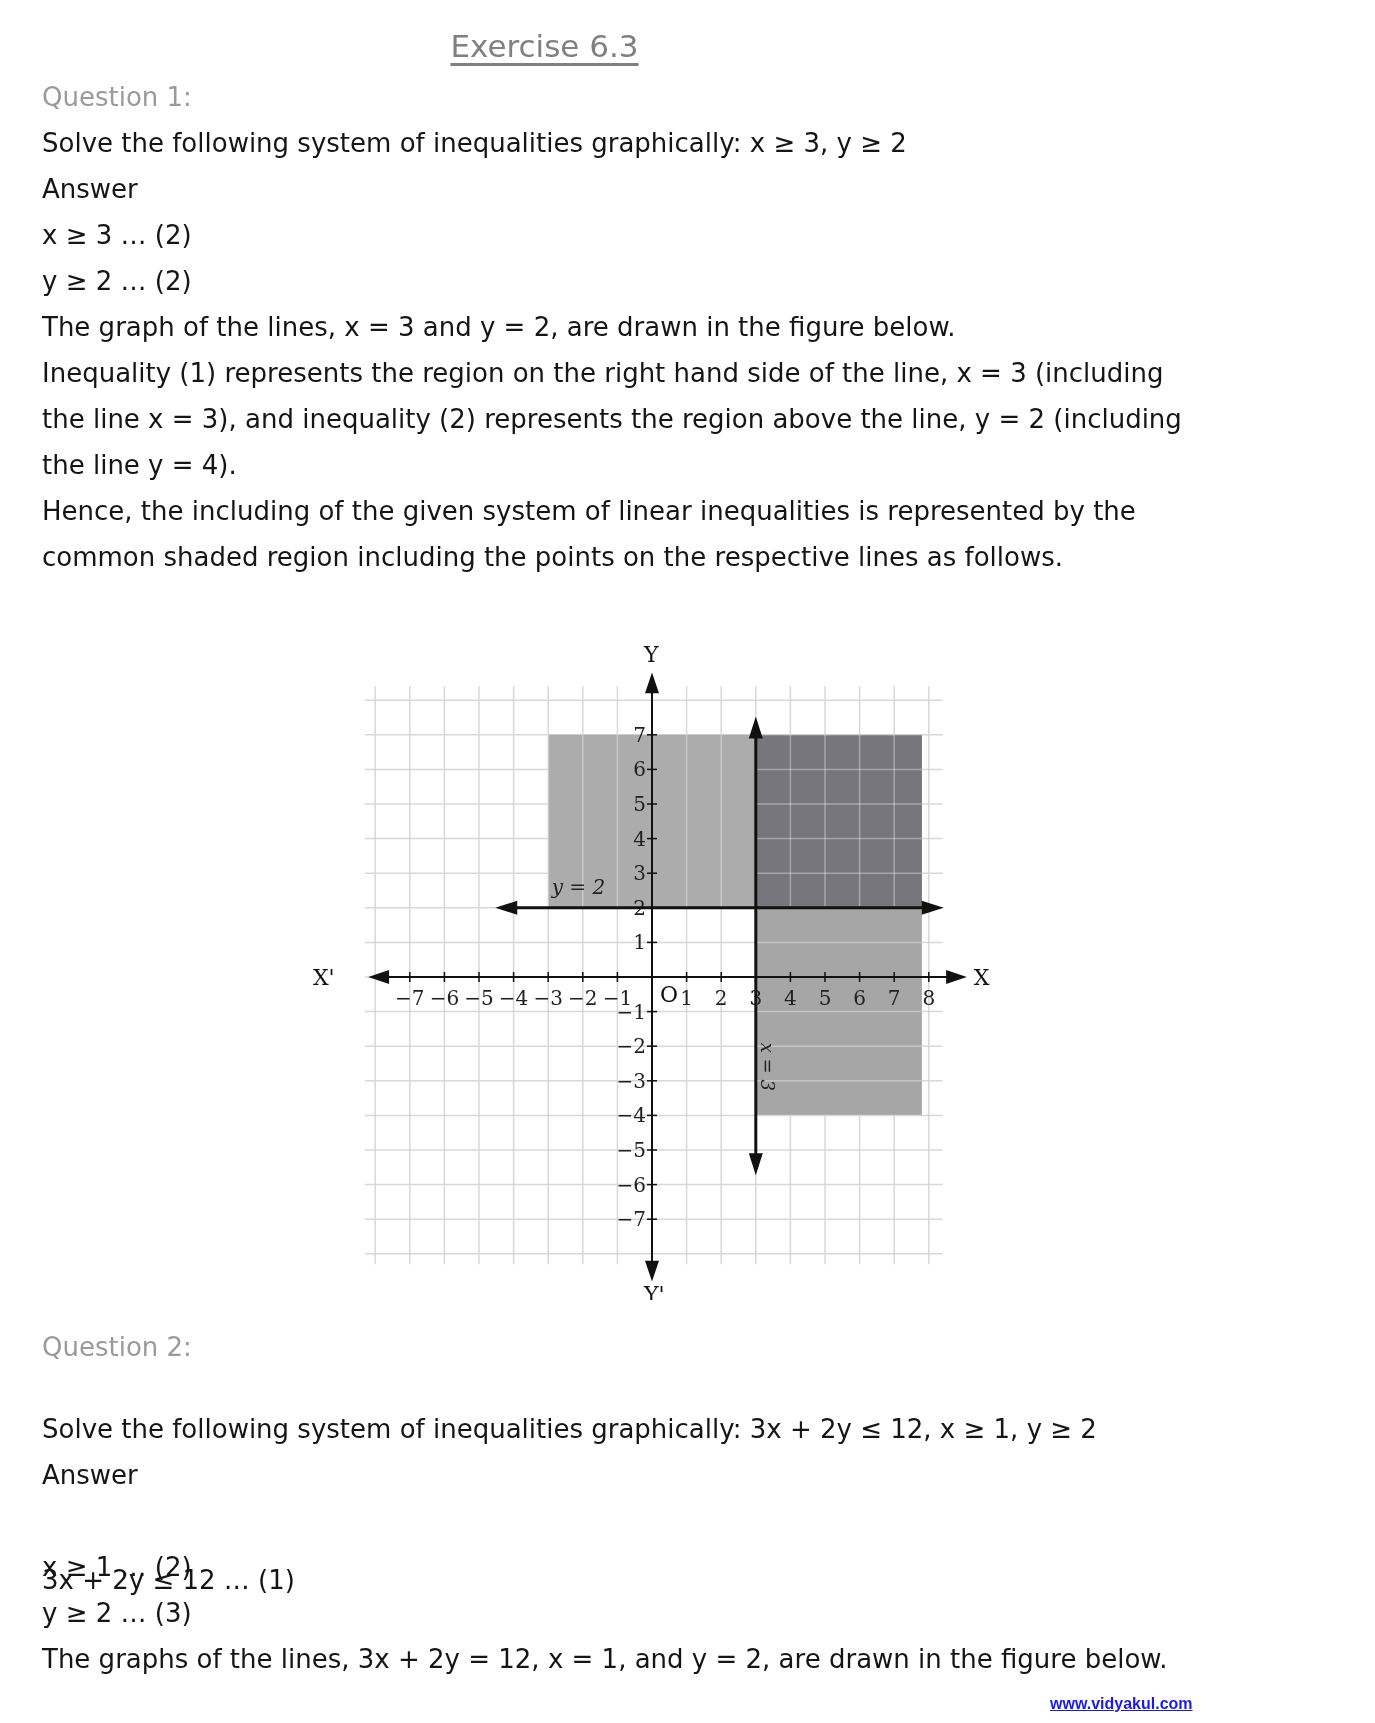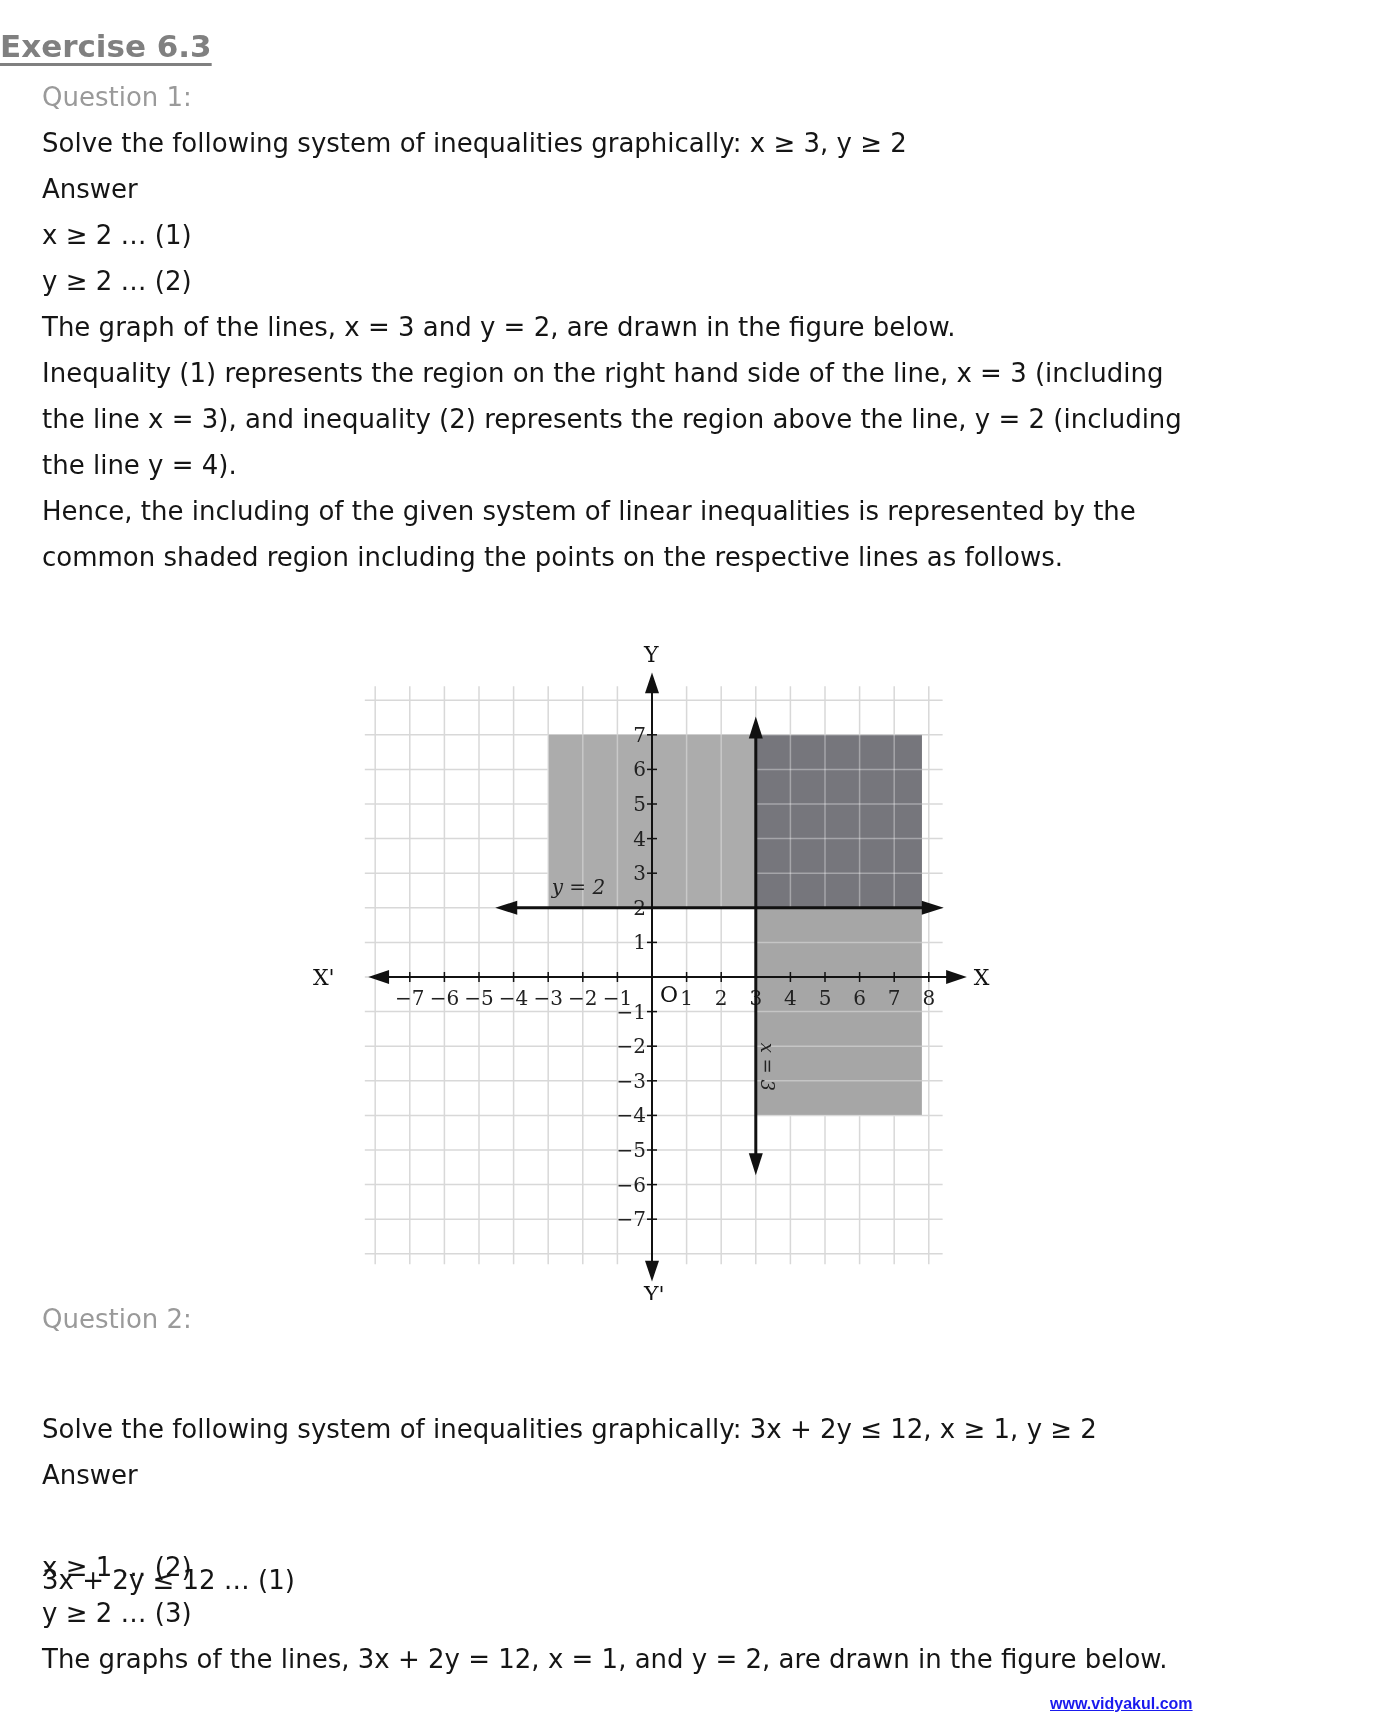--- a/index.html
+++ b/index.html
@@ -1,36 +1,36 @@
 <!DOCTYPE html>
 <html><head>
 <meta charset="utf-8">
 <style>
   html, body { margin: 0; padding: 0; background: #ffffff; }
   body { width: 1375px; height: 1723px; position: relative; overflow: hidden;
          font-family: "DejaVu Sans", sans-serif; color: #111; }
-  .title { position: absolute; top: 28px; left: 0; width: 1089px; 
-           font-size: 31px; font-weight: bold; color: #808080; }
+  .title { position: absolute; top: 28px; left: 0; width: 1089px; text-align: center;
+           font-size: 31px; font-weight: normal; color: #808080; }
   .title span { text-decoration: underline; text-decoration-thickness: 3px; text-underline-offset: 6px; white-space: pre; }
   .line { position: absolute; left: 42px; font-size: 26px; white-space: nowrap; color: #151515; text-align: right; }
   .qhead { position: absolute; left: 42px; font-size: 26px; font-weight: normal; color: #9a9a9a; }
   .fig { position: absolute; left: 0; top: 0; }
   svg text { font-family: "DejaVu Serif", serif; }
   .footer { position: absolute; left: 1050px; top: 1695px; font-size: 16px; font-weight: bold;
             color: #1a1aee; text-decoration: underline; font-family: "Liberation Sans", sans-serif; }
 </style>
 </head>
 <body>
 
 <div class="title"><span>Exercise 6.3</span></div>
 
 <div class="qhead" style="top:82px">Question 1:</div>
 <div class="line" style="top:128px">Solve the following system of inequalities graphically: x ≥ 3, y ≥ 2</div>
 <div class="line" style="top:174px">Answer</div>
-<div class="line" style="top:220px">x ≥ 2 … (1)</div>
+<div class="line" style="top:220px">x ≥ 3 … (2)</div>
 <div class="line" style="top:266px">y ≥ 2 … (2)</div>
 <div class="line" style="top:312px">The graph of the lines, x = 3 and y = 2, are drawn in the figure below.</div>
 <div class="line" style="top:358px">Inequality (1) represents the region on the right hand side of the line, x = 3 (including</div>
 <div class="line" style="top:404px">the line x = 3), and inequality (2) represents the region above the line, y = 2 (including</div>
 <div class="line" style="top:450px">the line y = 4).</div>
 <div class="line" style="top:496px">Hence, the including of the given system of linear inequalities is represented by the</div>
 <div class="line" style="top:542px">common shaded region including the points on the respective lines as follows.</div>
 
 <svg class="fig" id="graph" width="1375" height="1300">
     <line x1="375.2" y1="686.3599999999999" x2="375.2" y2="1264.18" stroke="#d8d8d8" stroke-width="1.5"></line>
@@ -165,21 +165,21 @@
     <line x1="503.22" y1="907.8" x2="935.72" y2="907.8" stroke="#111" stroke-width="3"></line>
     <polygon points="495.22,907.8 517.22,900.8 517.22,914.8" fill="#111"></polygon>
     <polygon points="943.72,907.8 921.72,900.8 921.72,914.8" fill="#111"></polygon>
     <text x="551.66" y="893.96" font-size="20" font-style="italic" fill="#222">y = 2</text>
     <line x1="755.8" y1="724.42" x2="755.8" y2="1167.3" stroke="#111" stroke-width="3"></line>
     <polygon points="755.8,716.42 748.8,738.42 762.8,738.42" fill="#111"></polygon>
     <polygon points="755.8,1175.3 748.8,1153.3 762.8,1153.3" fill="#111"></polygon>
     <text x="760.99" y="1042.74" font-size="18" font-style="italic" fill="#222" transform="rotate(90 760.99 1042.74)">x = 3</text>
   </svg>
 
-<div class="qhead" style="top:1304px">Question 2:</div>
+<div class="qhead" style="top:1332px">Question 2:</div>
 <div class="line" style="top:1414px">Solve the following system of inequalities graphically: 3x + 2y ≤ 12, x ≥ 1, y ≥ 2</div>
 <div class="line" style="top:1460px">Answer</div>
 <div class="line" style="top:1565px">3x + 2y ≤ 12 … (1)</div>
 <div class="line" style="top:1552px">x ≥ 1 … (2)</div>
 <div class="line" style="top:1598px">y ≥ 2 … (3)</div>
 <div class="line" style="top:1644px">The graphs of the lines, 3x + 2y = 12, x = 1, and y = 2, are drawn in the figure below.</div>
 
 <a class="footer">www.vidyakul.com</a>
 
 </body></html>

